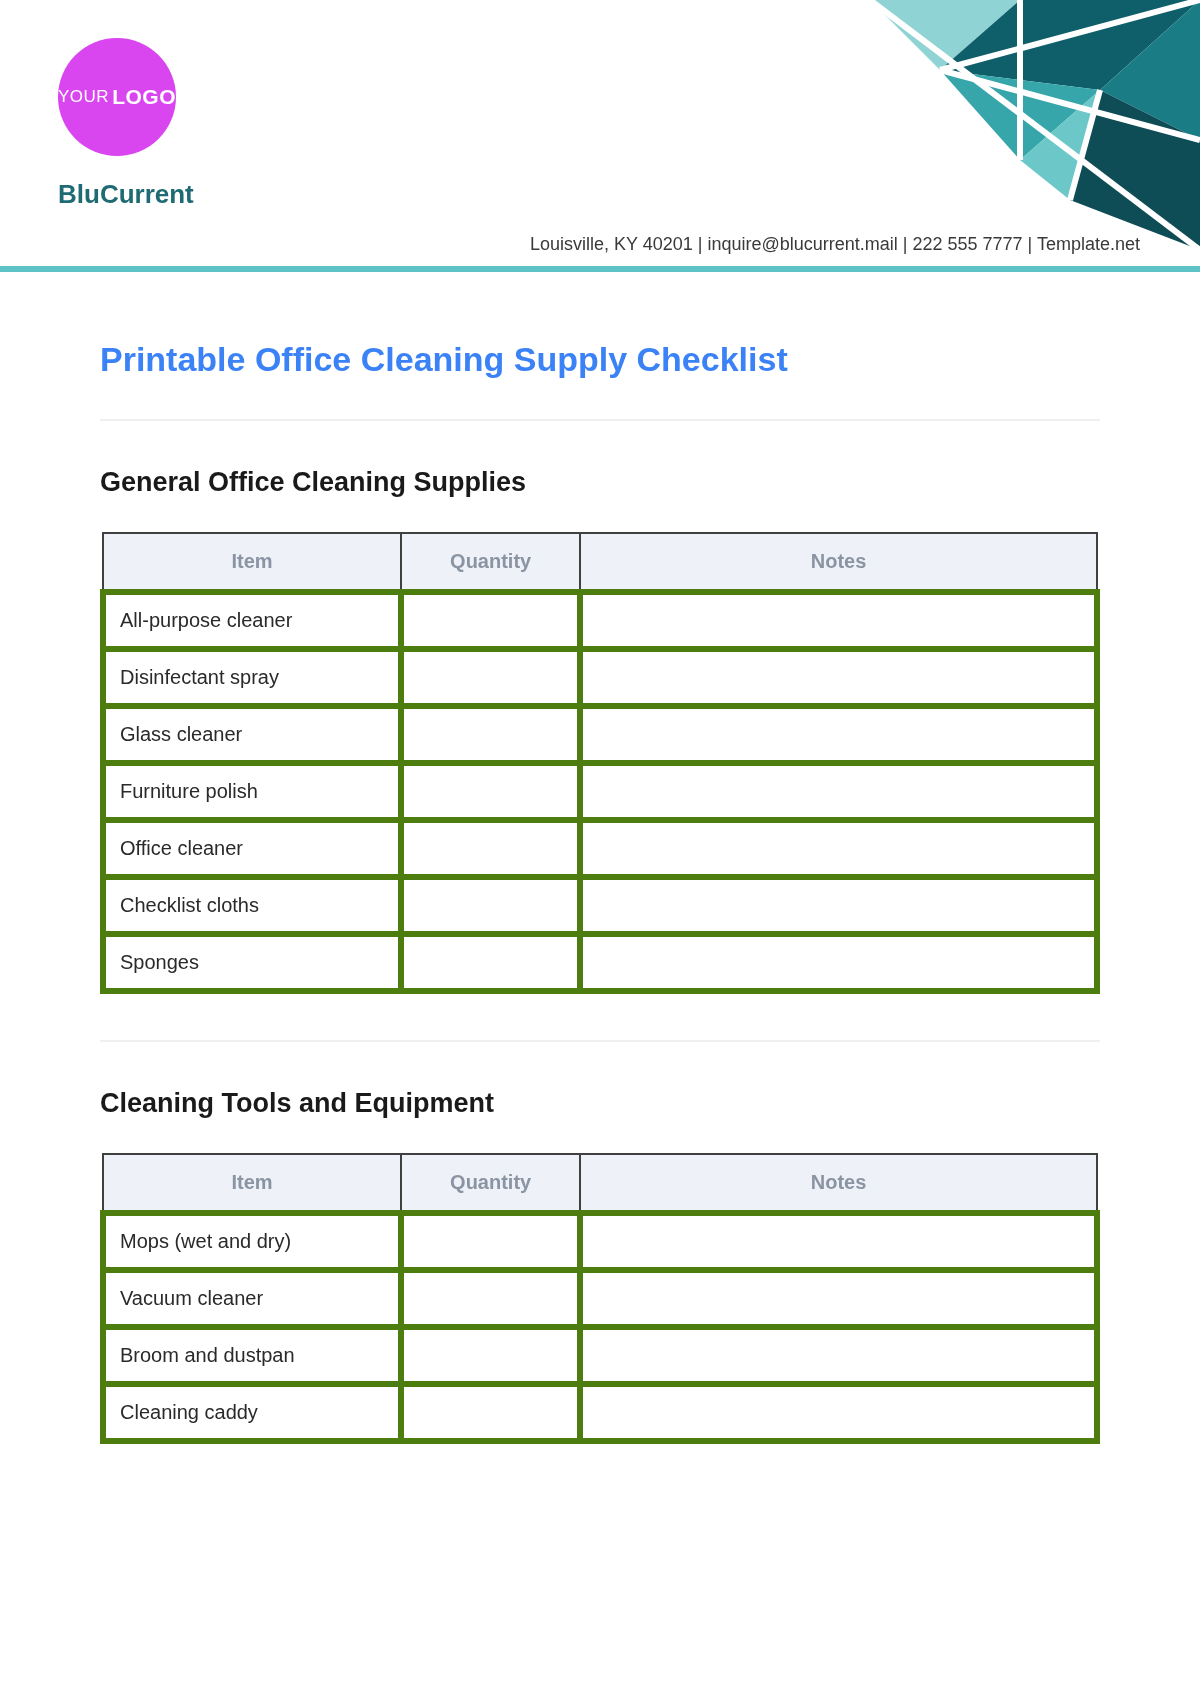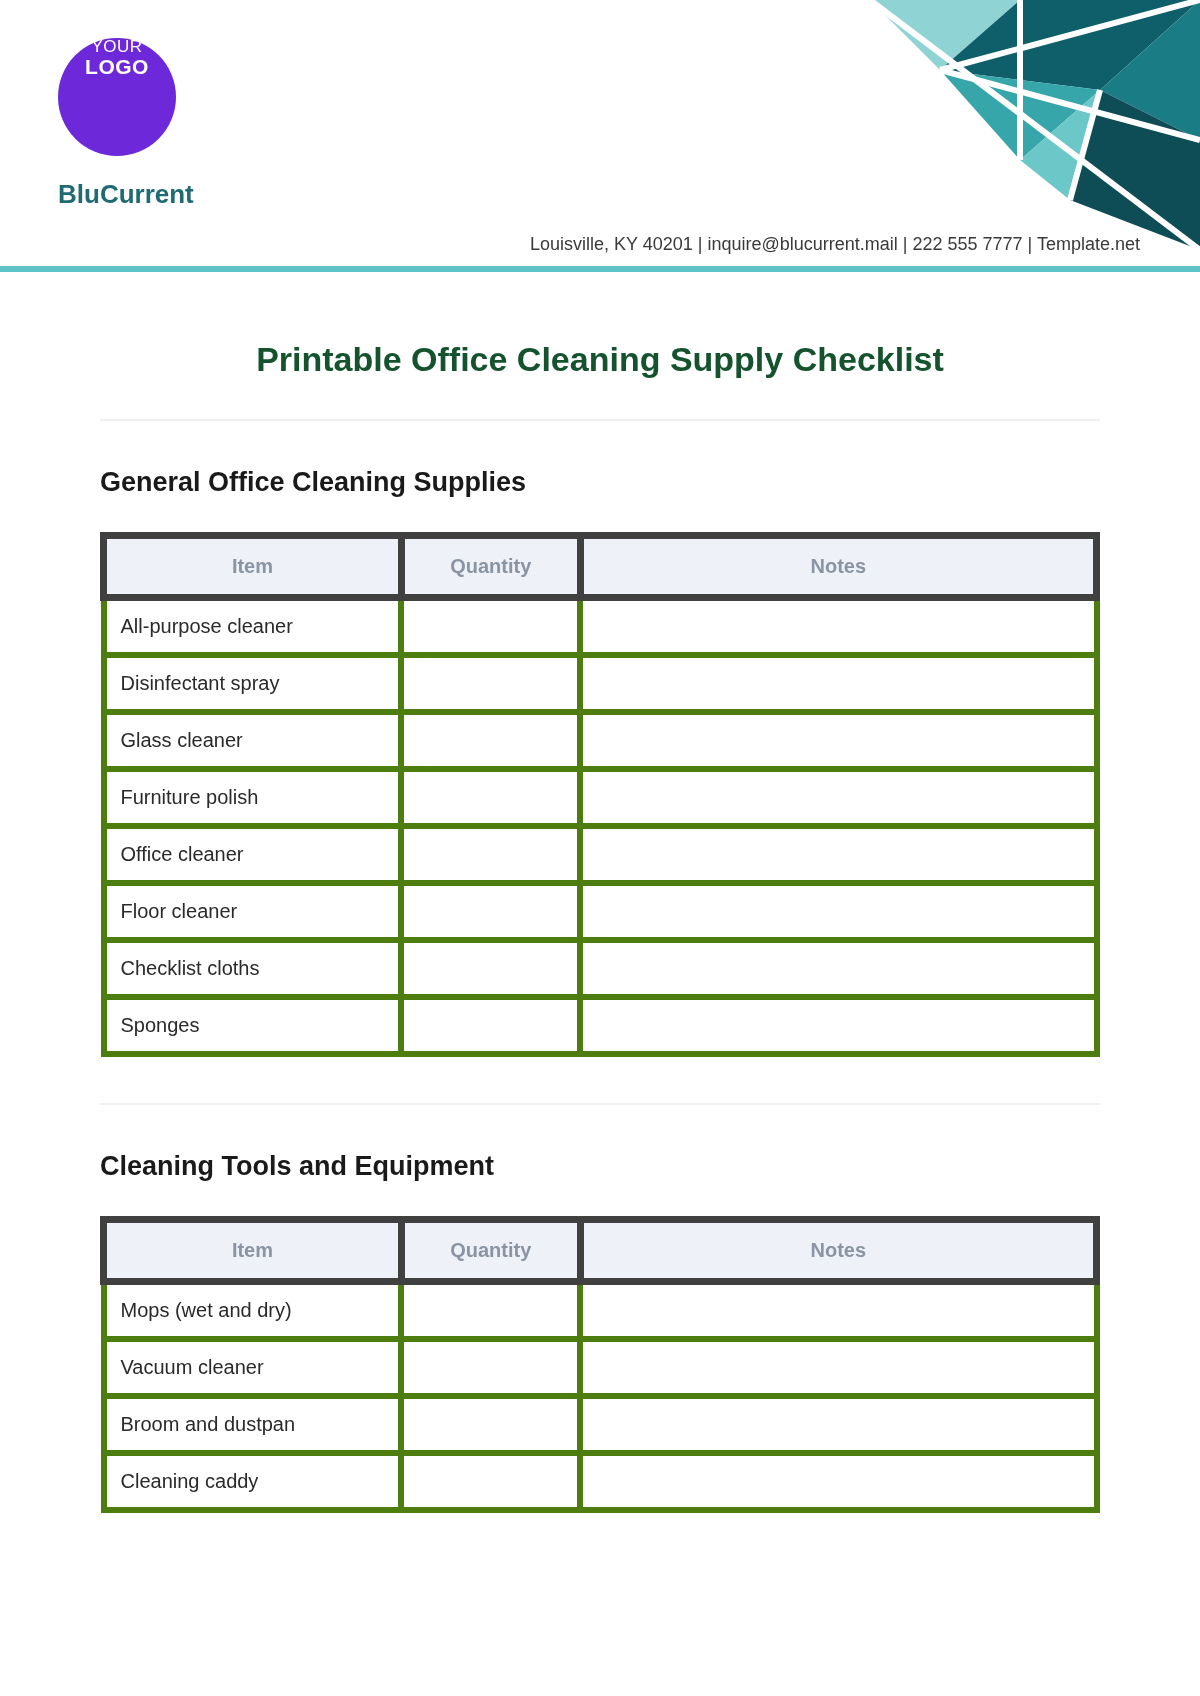--- a/index.html
+++ b/index.html
@@ -22,25 +22,25 @@
   }
   .logo-wrap {
     position: absolute;
     top: 38px;
     left: 58px;
   }
   .logo-circle {
     width: 118px;
     height: 118px;
     border-radius: 50%;
-    background: #6d28d9;
+    background: #d946ef;
     display: flex;
-    flex-direction: column;
+    flex-direction: row;
     align-items: center;
-    justify-content: flex-start;
+    justify-content: space-between;
     color: #fff;
     font-weight: 600;
     line-height: 1.05;
     font-size: 18px;
     letter-spacing: 0.5px;
   }
   .logo-circle .l1 { font-weight: 400; font-size: 17px; }
   .logo-circle .l2 { font-weight: 800; font-size: 21px; }
   .brand {
     margin-top: 23px;
@@ -63,24 +63,24 @@
     height: 6px;
     background: #5ec3c6;
   }
   .content {
     position: absolute;
     top: 340px;
     left: 100px;
     right: 100px;
   }
   .page-title {
-    text-align: center;
+    text-align: left;
     font-size: 34px;
     font-weight: 800;
-    color: #14532d;
+    color: #3b82f6;
     margin-bottom: 40px;
   }
   .thin-rule {
     border: none;
     border-top: 2px solid #eef0f2;
     margin: 0 0 46px 0;
   }
   .sect-title {
     font-size: 27px;
     font-weight: 800;
@@ -91,21 +91,21 @@
     width: 100%;
     border-collapse: collapse;
     font-size: 20px;
   }
   table.supply th {
     background: #eef2f8;
     color: #8a94a3;
     font-weight: 700;
     padding: 16px 14px;
     text-align: center;
-    border: 7px solid #404040;
+    border: 2px solid #404040;
   }
   table.supply th:first-child { text-align: center; }
   table.supply td {
     border: 6px solid #4d7c0f;
     padding: 14px 14px;
     color: #2a2a2a;
     height: 54px;
   }
   .col-item { width: 30%; }
   .col-qty  { width: 18%; }
@@ -173,25 +173,20 @@
           <td>Furniture polish</td>
           <td></td>
           <td></td>
         </tr>
       <tr>
           <td>Office cleaner</td>
           <td></td>
           <td></td>
         </tr>
       <tr>
-          <td>Floor cleaner</td>
-          <td></td>
-          <td></td>
-        </tr>
-      <tr>
           <td>Checklist cloths</td>
           <td></td>
           <td></td>
         </tr>
       <tr>
           <td>Sponges</td>
           <td></td>
           <td></td>
         </tr>
     </tbody>

